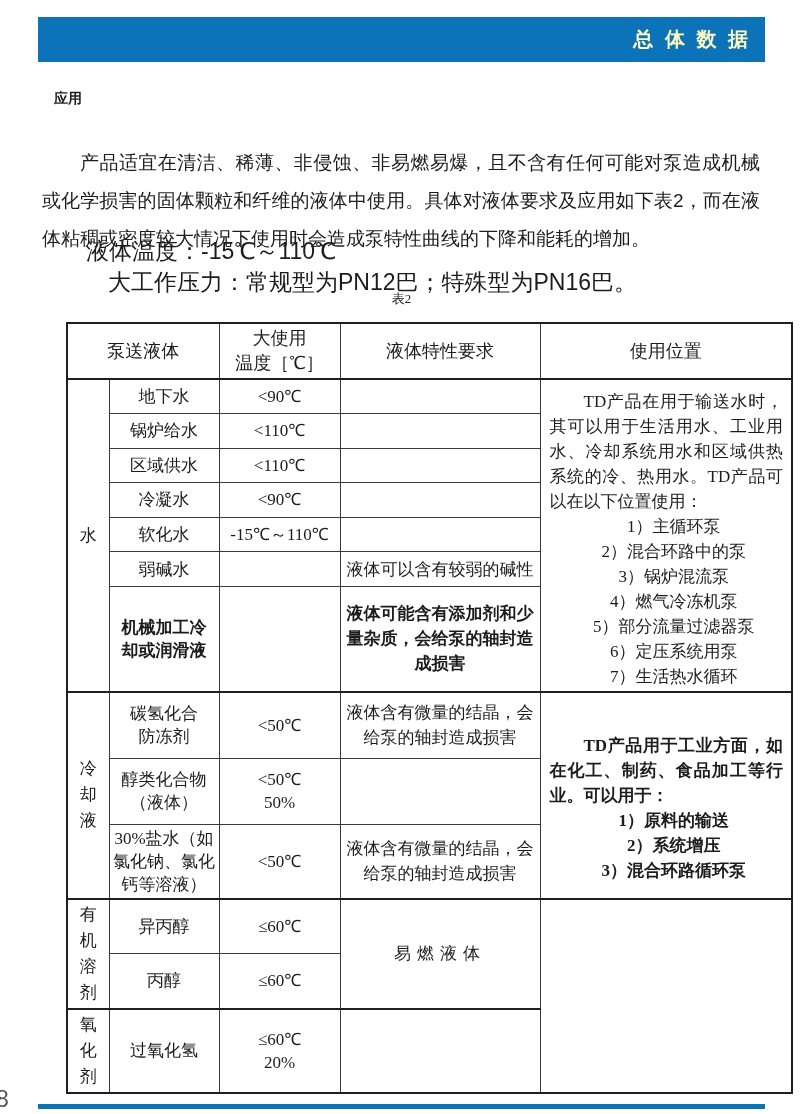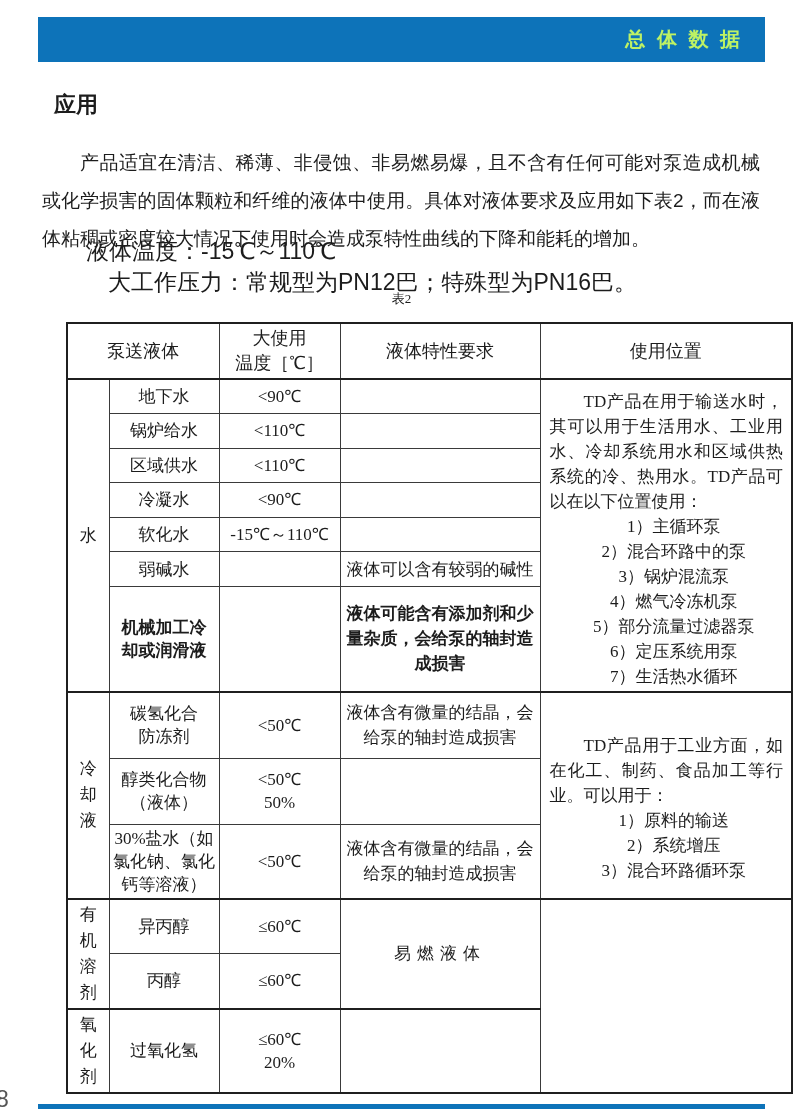--- a/index.html
+++ b/index.html
@@ -4,28 +4,28 @@
 <style>
   :root { --accent: #0d73b9; }
   html,body { margin:0; padding:0; }
   body {
     width:800px; height:1114px; position:relative; overflow:hidden;
     background:#ffffff; color:#1c1c1c;
     font-family:"Liberation Serif", serif;
   }
   .header-bar {
     position:absolute; left:38px; top:17px; width:727px; height:45px;
-    background:var(--accent); color:#bef264; box-sizing:border-box;
+    background:var(--accent); color:#fef9c3; box-sizing:border-box;
     display:flex; align-items:center; justify-content:flex-end;
-    padding-right:22px; font-family:"Liberation Sans", sans-serif;
+    padding-right:14px; font-family:"Liberation Sans", sans-serif;
     font-weight:bold; font-size:20px; letter-spacing:3px;
   }
   .app-heading {
     position:absolute; left:54px; top:90px;
-    font-family:"Liberation Sans", sans-serif; font-weight:bold; font-size:22px;
+    font-family:"Liberation Sans", sans-serif; font-weight:bold; font-size:14px;
   }
   .app-paragraph {
     position:absolute; left:42px; top:120px; width:718px;
     font-family:"Liberation Sans", sans-serif; font-size:19px;
     line-height:38px; text-indent:2em; text-align:justify;margin-top:24px;
   }
   .spec-line { position:absolute; font-family:"Liberation Sans", sans-serif; font-size:23px;text-align:center; }
   .spec-temp { left:86px; top:236px; }
   .spec-pressure { left:108px; top:267px; }
   .table-caption {
@@ -47,21 +47,21 @@
   .r34 { height:34px; } .r104 { height:104px;font-weight:bold; }
   .r66 { height:66px; } .r69 { height:69px; }
   .r50 { height:50px; } .r61 { height:61px; }
   td.temp { line-height:23px; }
   td.req {
     text-align:justify; vertical-align:middle; padding:4px 9px; line-height:25px;
   }
   td.req.flam { text-align:center; letter-spacing:6px; }
   td.usage { vertical-align:top; text-align:left; }
   .usage-box { padding:7px 6px 0 7px; line-height:25px; }
-  .usage-box.pad-top { padding-top:26px; }
+  .usage-box.pad-top { padding-top:26px;font-weight:bold; }
   .usage-intro { margin:0; text-indent:2em; text-align:justify; }
   .usage-item { padding-left:15px; }
   .vtext { width:1.06em; margin:0 auto; word-break:break-all; line-height:26px; text-align:center; }
   .page-num {
     position:absolute; left:-4px; top:1086px; color:#555;
     font-family:"Liberation Sans", sans-serif; font-size:23px;
   }
   .footer-line {
     position:absolute; left:38px; top:1104px; width:727px; height:5px;
     background:var(--accent);

